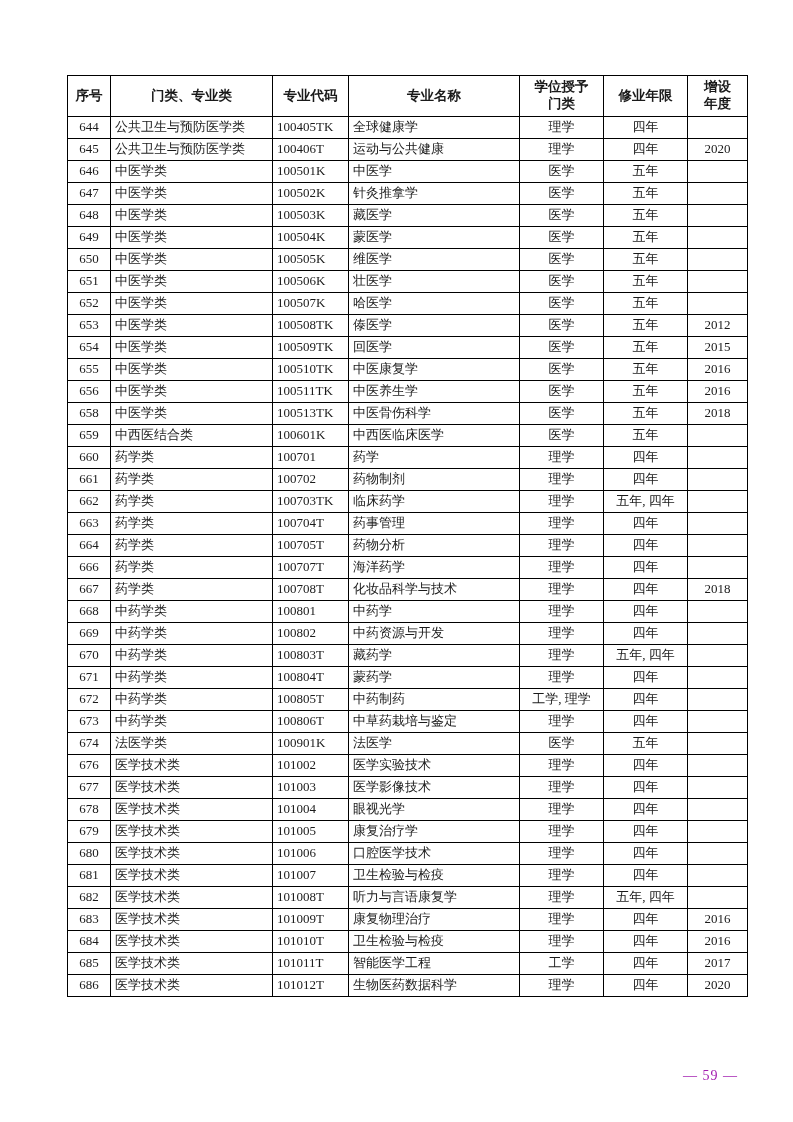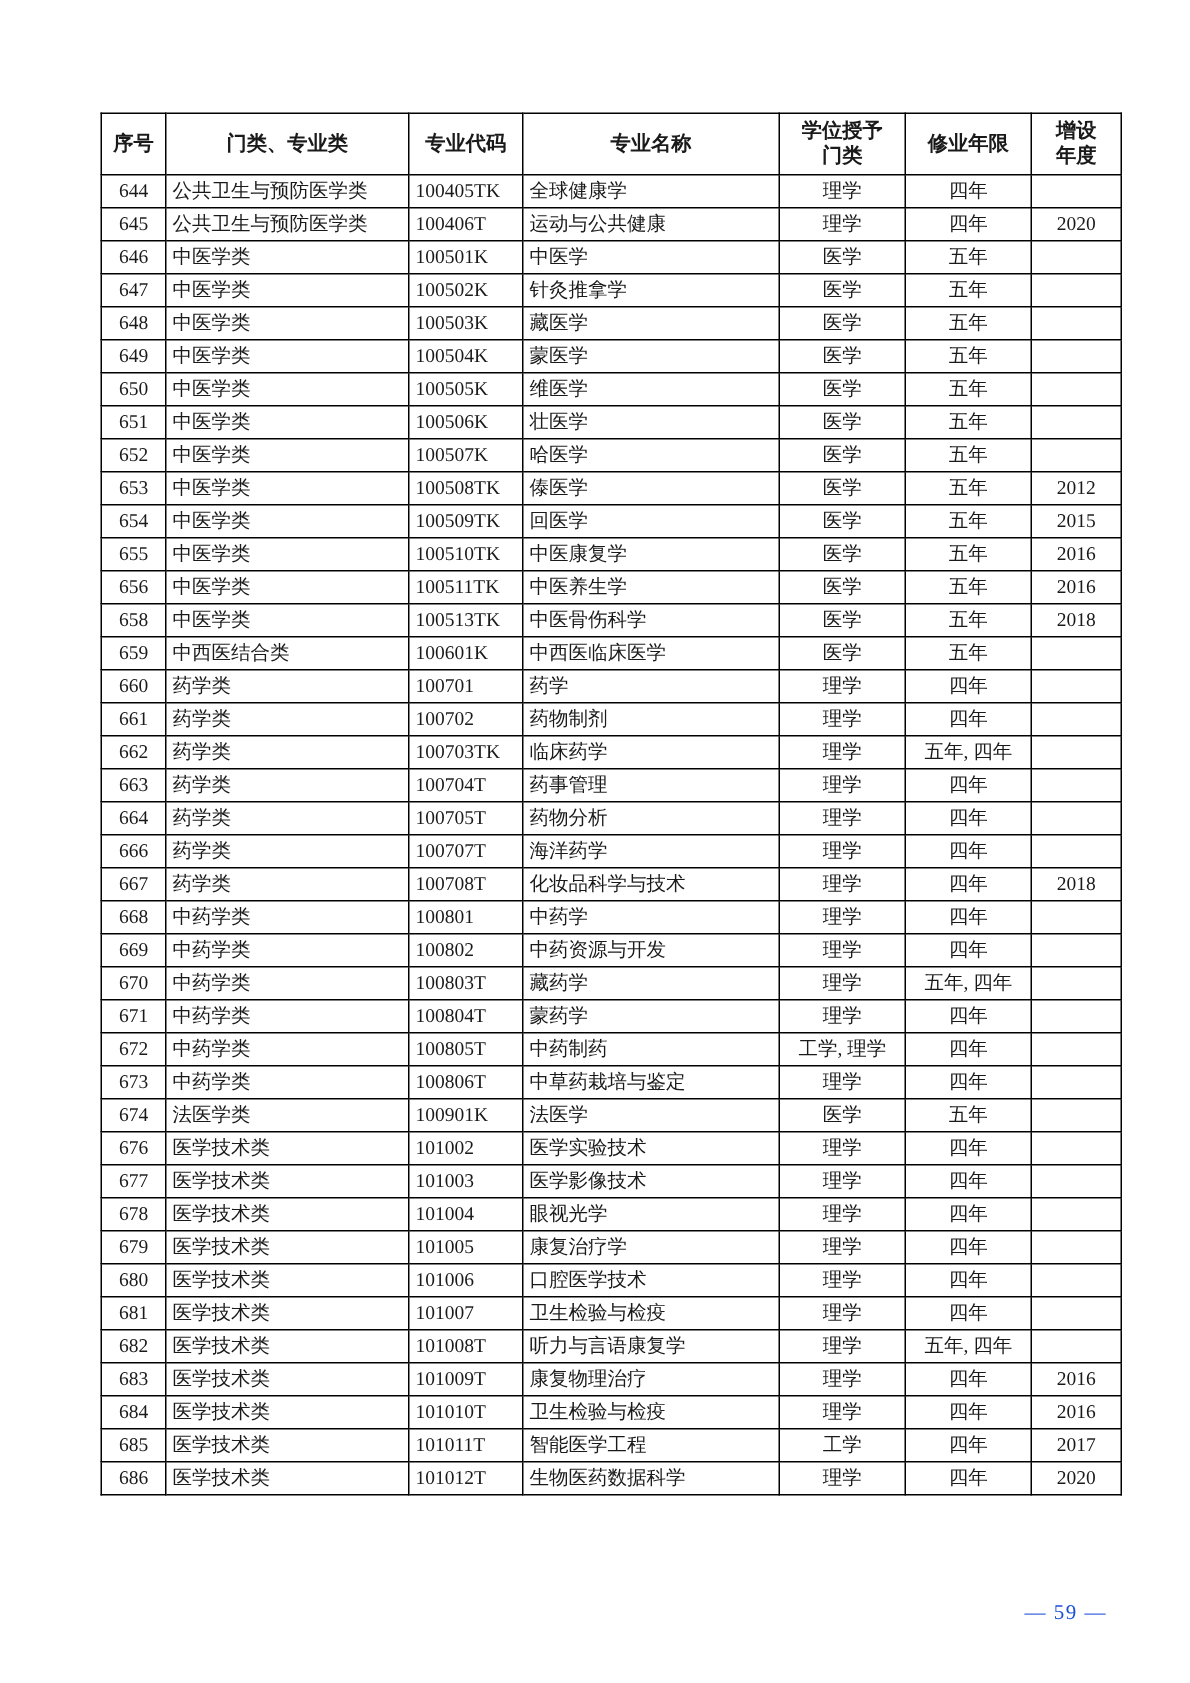--- a/index.html
+++ b/index.html
@@ -62,21 +62,21 @@
   td.col-2 { text-align: left; }
   td.col-3 { text-align: left; }
   td.col-4 { text-align: center; }
   td.col-5 { text-align: center; }
   td.col-6 { text-align: center; }
   .page-number {
     position: absolute;
     right: 55px;
     top: 1068px;
     font-size: 14px;
-    color: #1d4ed8;
+    color: #a21caf;
     letter-spacing: 1px;
   }
 </style>
 </head>
 <body>
 
 <div class="page">
 
   <table class="catalog-table">
     <colgroup>

